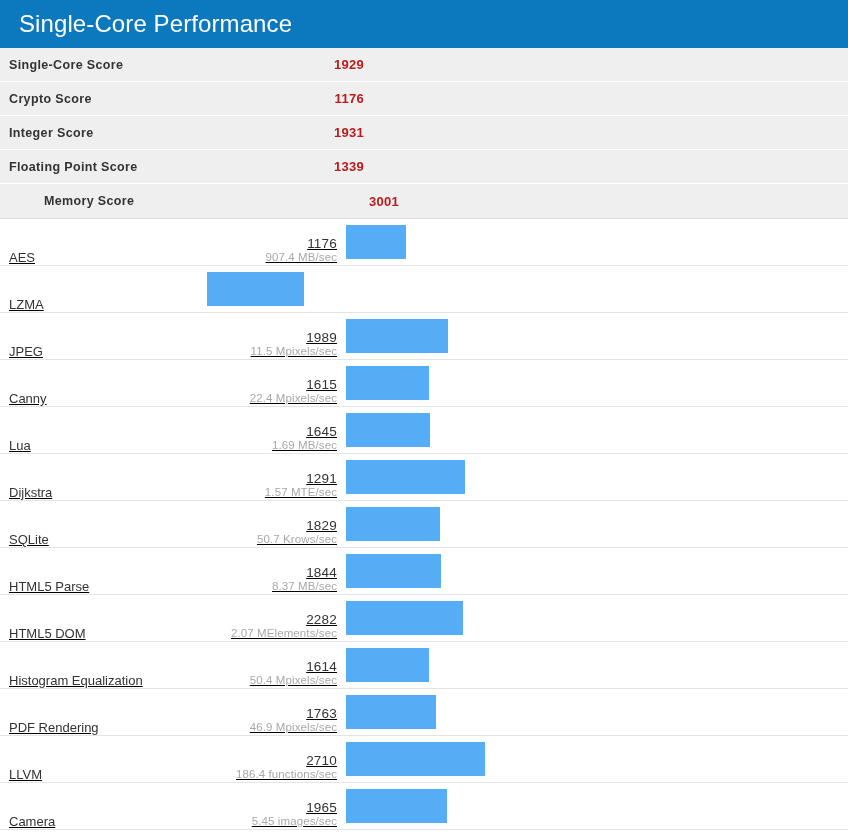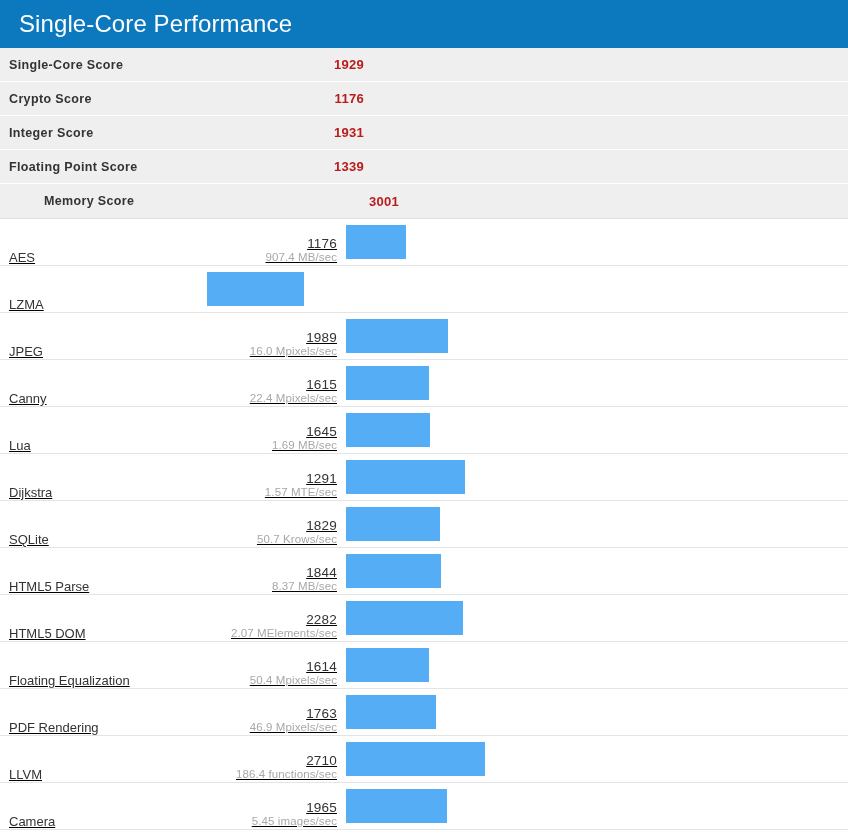--- a/index.html
+++ b/index.html
@@ -165,21 +165,21 @@
         <div class="bench-row">
           <div class="bench-name">LZMA</div>
           <div class="bar-cell">
             <div class="bar" style="width: 96.5px; background: rgb(85, 174, 245);"></div>
           </div>
         </div>
         <div class="bench-row">
           <div class="bench-name">JPEG</div>
           <div class="bench-numbers">
             <span class="bench-score">1989</span>
-            <span class="bench-unit">16.0 Mpixels/sec</span>
+            <span class="bench-unit">11.5 Mpixels/sec</span>
           </div>
           <div class="bar-cell">
             <div class="bar" style="width: 102px; background: rgb(85, 174, 245);"></div>
           </div>
         </div>
         <div class="bench-row">
           <div class="bench-name">Canny</div>
           <div class="bench-numbers">
             <span class="bench-score">1615</span>
             <span class="bench-unit">22.4 Mpixels/sec</span>
@@ -232,21 +232,21 @@
           <div class="bench-name">HTML5 DOM</div>
           <div class="bench-numbers">
             <span class="bench-score">2282</span>
             <span class="bench-unit">2.07 MElements/sec</span>
           </div>
           <div class="bar-cell">
             <div class="bar" style="width: 117.1px; background: rgb(85, 174, 245);"></div>
           </div>
         </div>
         <div class="bench-row">
-          <div class="bench-name">Floating Equalization</div>
+          <div class="bench-name">Histogram Equalization</div>
           <div class="bench-numbers">
             <span class="bench-score">1614</span>
             <span class="bench-unit">50.4 Mpixels/sec</span>
           </div>
           <div class="bar-cell">
             <div class="bar" style="width: 82.8px; background: rgb(85, 174, 245);"></div>
           </div>
         </div>
         <div class="bench-row">
           <div class="bench-name">PDF Rendering</div>

